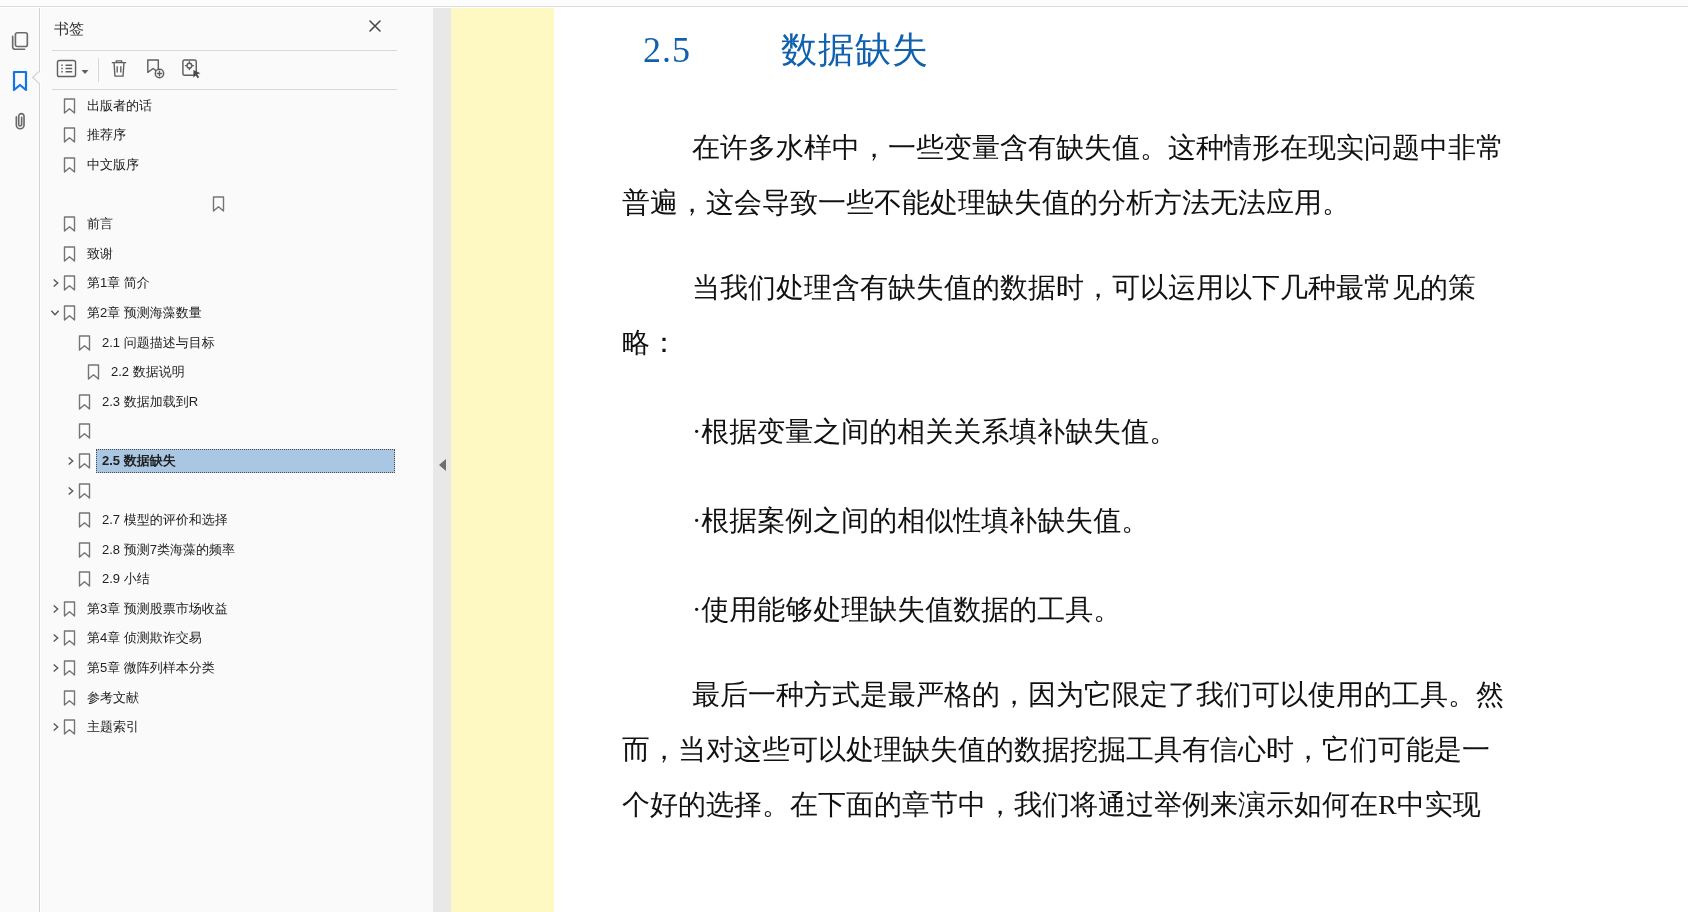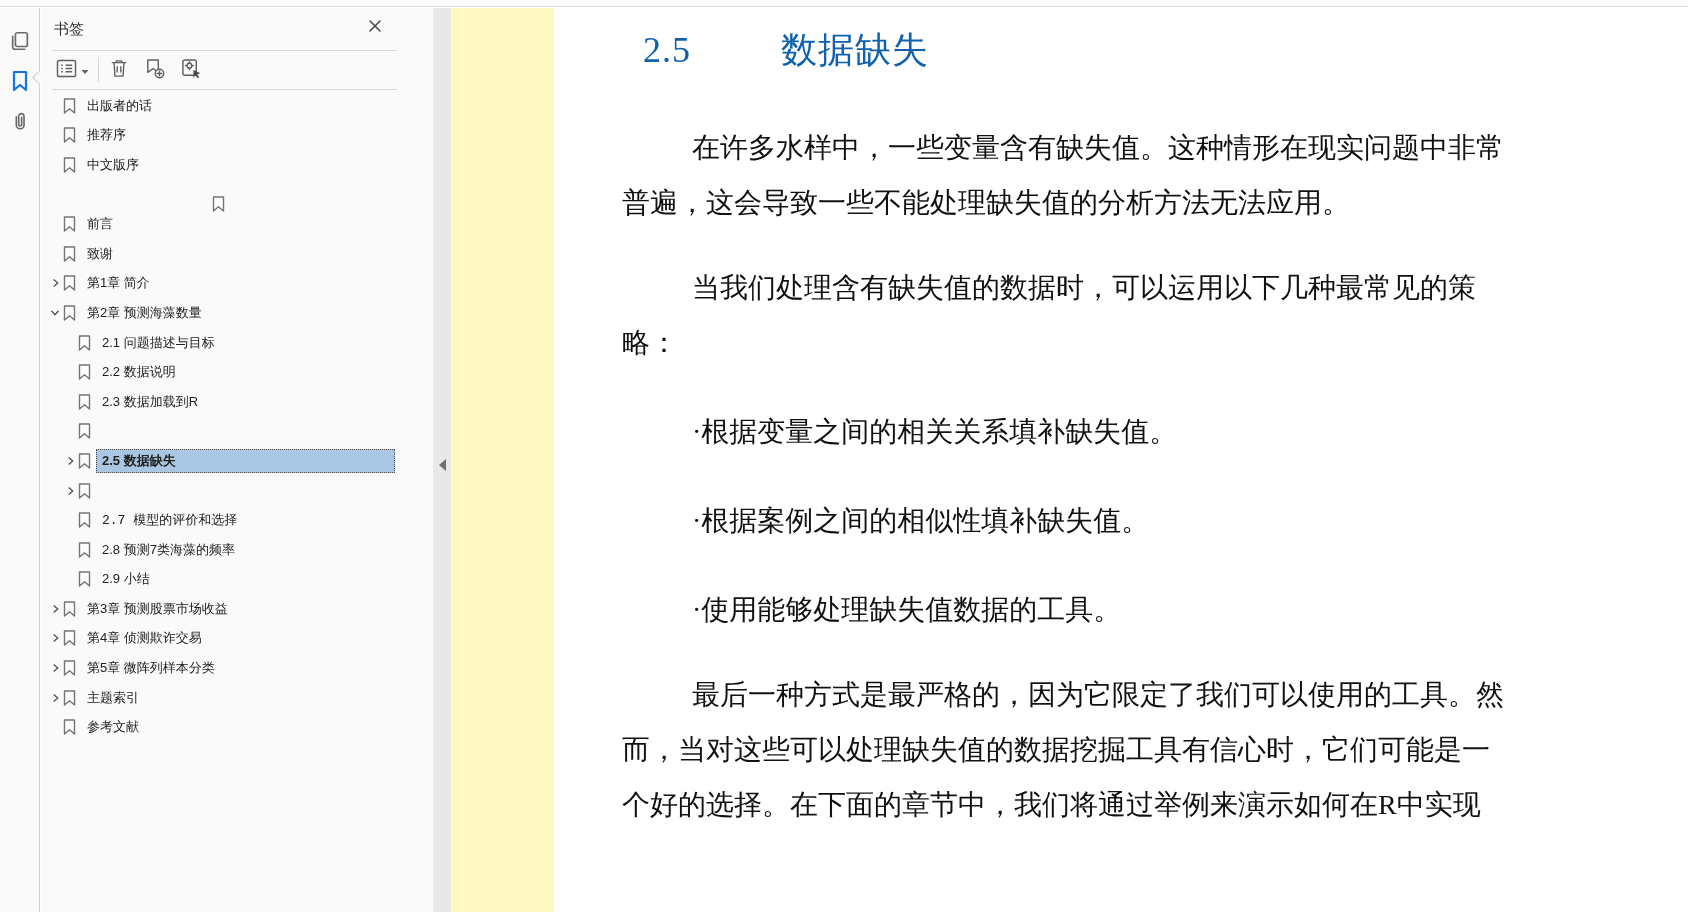--- a/index.html
+++ b/index.html
@@ -240,21 +240,21 @@
         </div>
         <div class="row" style="padding-left: 21px;">
           <span class="chev"></span>
           <span class="bicon">
             <svg width="13" height="16" viewBox="0 0 13 16">
               <path d="M1.5 1h10v14l-5-4.2-5 4.2z" fill="#fdfdfd" stroke="#757575" stroke-width="1.4" stroke-linejoin="round"></path>
             </svg>
           </span>
           <span class="label">2.1 问题描述与目标</span>
         </div>
-        <div class="row" style="padding-left: 21px;">
+        <div class="row" style="padding-left: 30px;">
           <span class="chev"></span>
           <span class="bicon">
             <svg width="13" height="16" viewBox="0 0 13 16">
               <path d="M1.5 1h10v14l-5-4.2-5 4.2z" fill="#fdfdfd" stroke="#757575" stroke-width="1.4" stroke-linejoin="round"></path>
             </svg>
           </span>
           <span class="label">2.2 数据说明</span>
         </div>
         <div class="row" style="padding-left: 21px;">
           <span class="chev"></span>
@@ -291,21 +291,21 @@
             <svg width="9" height="10" viewBox="0 0 10 10" fill="none" stroke="#555" stroke-width="1.5">
               <path d="M3 1l4.5 4L3 9"></path>
             </svg>
           </span>
           <span class="bicon">
             <svg width="13" height="16" viewBox="0 0 13 16">
               <path d="M1.5 1h10v14l-5-4.2-5 4.2z" fill="#fdfdfd" stroke="#757575" stroke-width="1.4" stroke-linejoin="round"></path>
             </svg>
           </span>
         </div>
-        <div class="row" style="padding-left: 21px; font-family: Liberation Mono, monospace;">
+        <div class="row" style="padding-left: 21px;">
           <span class="chev"></span>
           <span class="bicon">
             <svg width="13" height="16" viewBox="0 0 13 16">
               <path d="M1.5 1h10v14l-5-4.2-5 4.2z" fill="#fdfdfd" stroke="#757575" stroke-width="1.4" stroke-linejoin="round"></path>
             </svg>
           </span>
           <span class="label">2.7 模型的评价和选择</span>
         </div>
         <div class="row" style="padding-left: 21px;">
           <span class="chev"></span>
@@ -358,40 +358,40 @@
             </svg>
           </span>
           <span class="bicon">
             <svg width="13" height="16" viewBox="0 0 13 16">
               <path d="M1.5 1h10v14l-5-4.2-5 4.2z" fill="#fdfdfd" stroke="#757575" stroke-width="1.4" stroke-linejoin="round"></path>
             </svg>
           </span>
           <span class="label">第5章 微阵列样本分类</span>
         </div>
         <div class="row" style="padding-left: 6px;">
+          <span class="chev"></span>
+          <span class="bicon">
+            <svg width="13" height="16" viewBox="0 0 13 16">
+              <path d="M1.5 1h10v14l-5-4.2-5 4.2z" fill="#fdfdfd" stroke="#757575" stroke-width="1.4" stroke-linejoin="round"></path>
+            </svg>
+          </span>
+          <span class="label">参考文献</span>
+        </div>
+        <div class="row" style="padding-left: 6px;">
           <span class="chev">
             <svg width="9" height="10" viewBox="0 0 10 10" fill="none" stroke="#555" stroke-width="1.5">
               <path d="M3 1l4.5 4L3 9"></path>
             </svg>
           </span>
           <span class="bicon">
             <svg width="13" height="16" viewBox="0 0 13 16">
               <path d="M1.5 1h10v14l-5-4.2-5 4.2z" fill="#fdfdfd" stroke="#757575" stroke-width="1.4" stroke-linejoin="round"></path>
             </svg>
           </span>
           <span class="label">主题索引</span>
-        </div>
-        <div class="row" style="padding-left: 6px;">
-          <span class="chev"></span>
-          <span class="bicon">
-            <svg width="13" height="16" viewBox="0 0 13 16">
-              <path d="M1.5 1h10v14l-5-4.2-5 4.2z" fill="#fdfdfd" stroke="#757575" stroke-width="1.4" stroke-linejoin="round"></path>
-            </svg>
-          </span>
-          <span class="label">参考文献</span>
         </div>
       </div>
   </div>
 
   <div class="splitter">
     <div class="collapse-arrow">
       <svg width="8" height="12" viewBox="0 0 8 12">
           <path d="M8 0L1 6l7 6z" fill="#6f6f6f"></path>
         </svg>
     </div>

